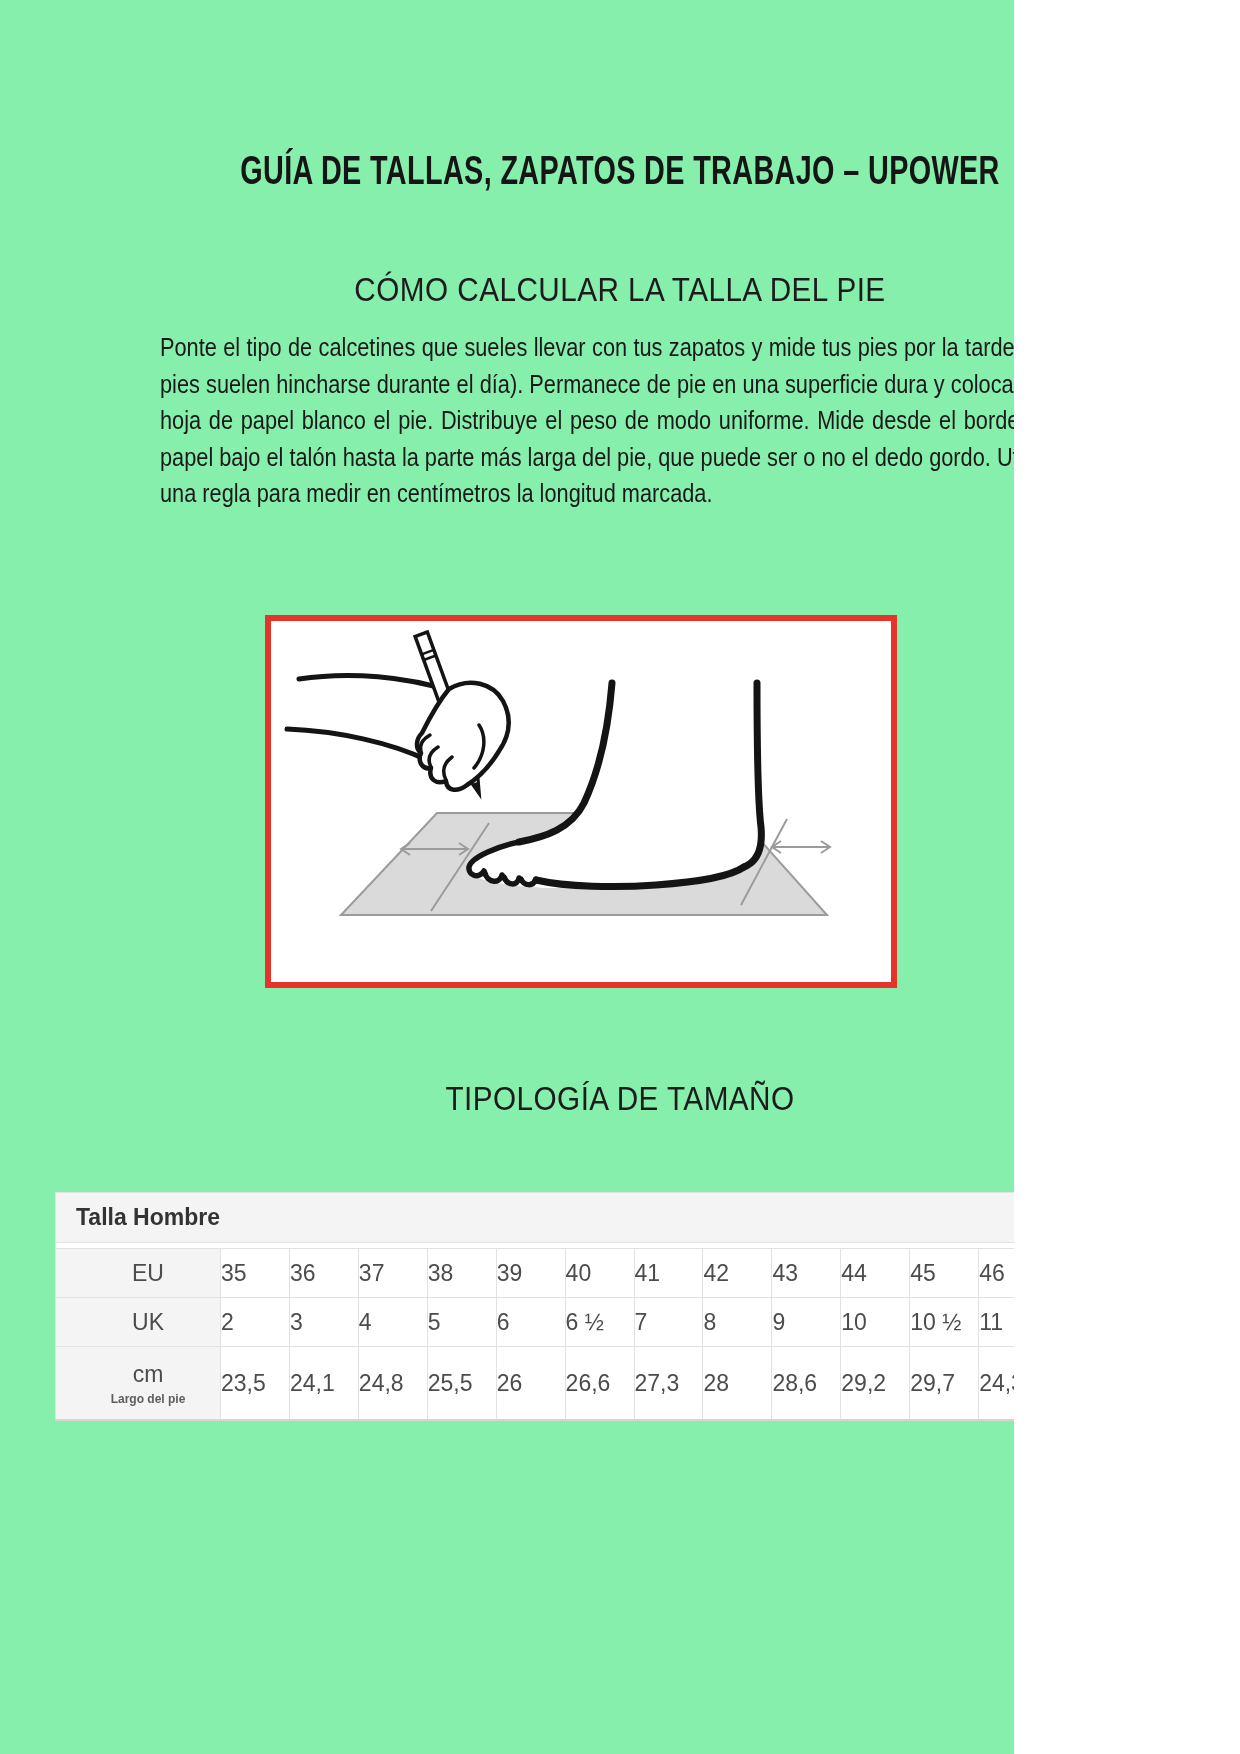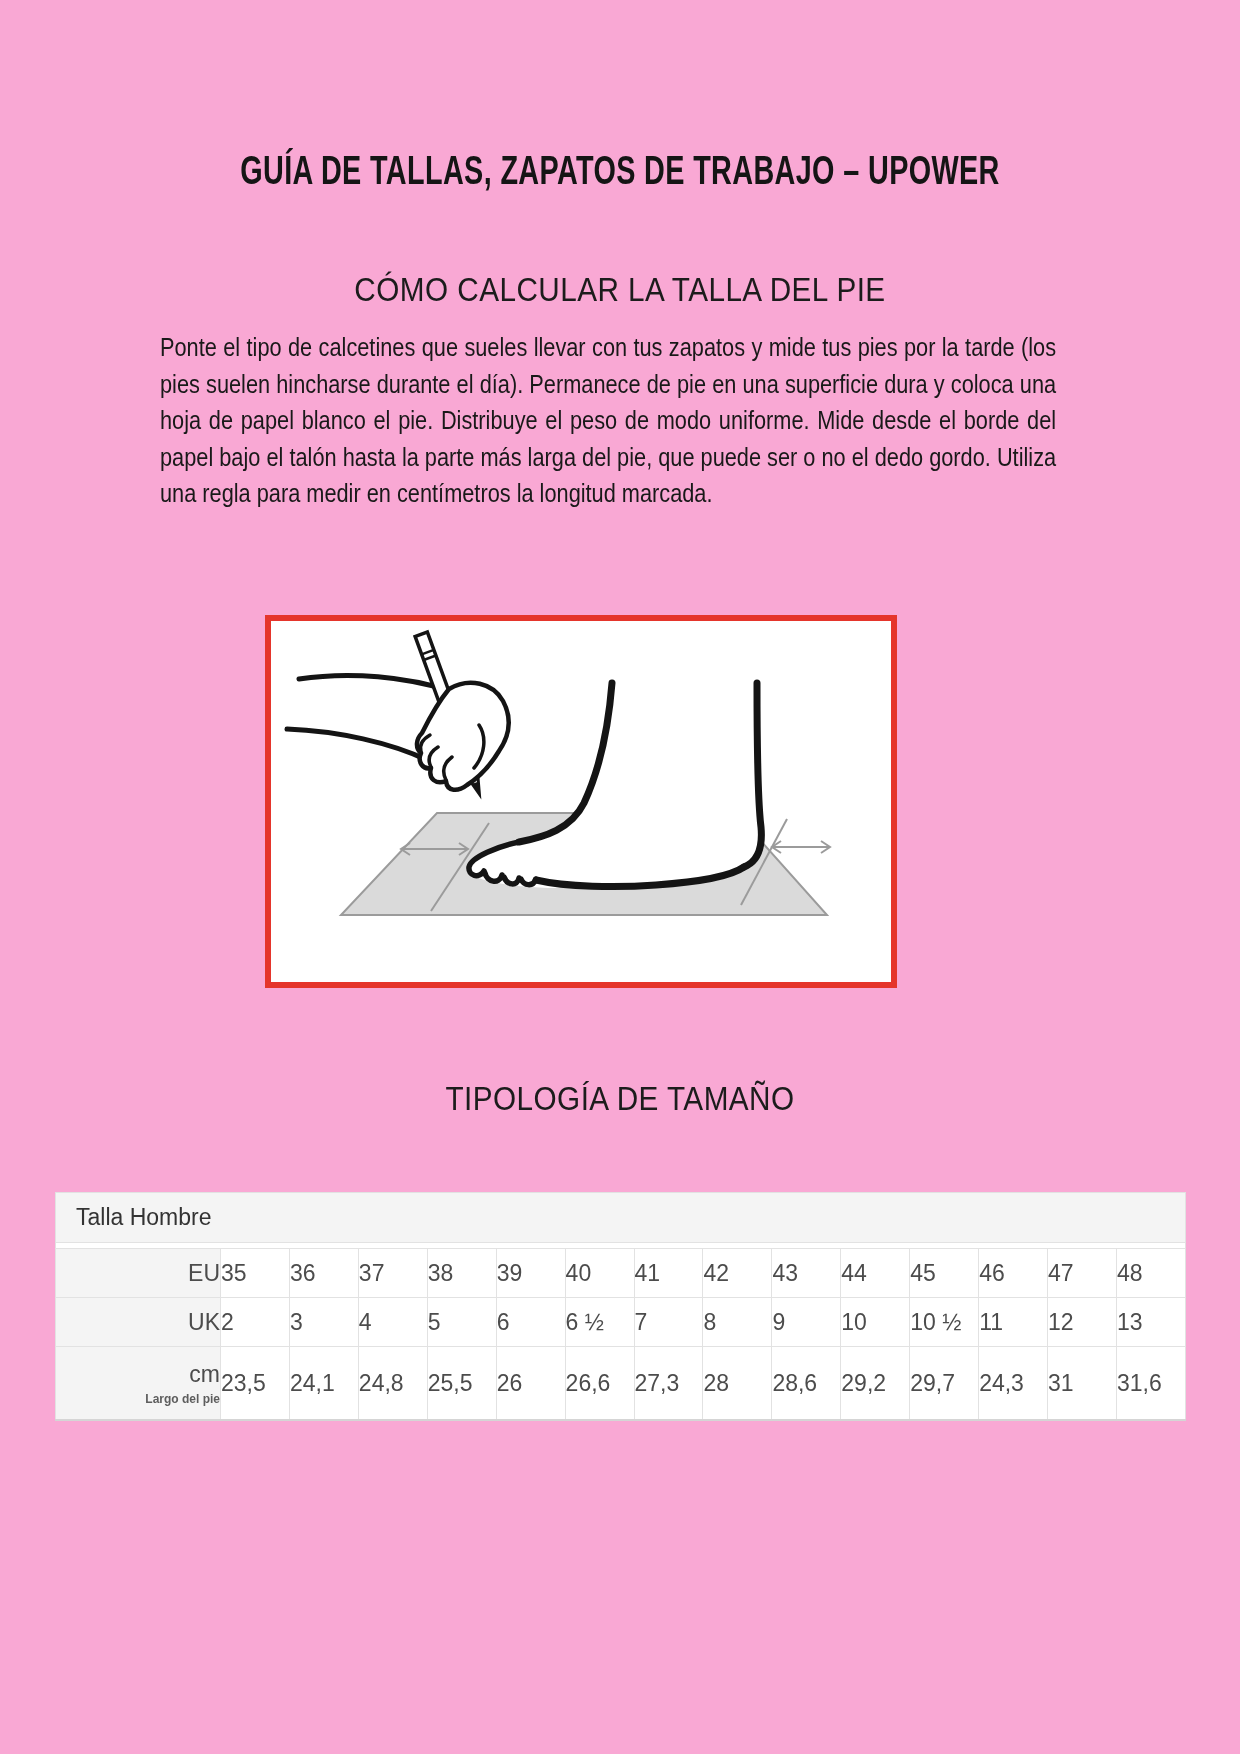--- a/index.html
+++ b/index.html
@@ -1,17 +1,17 @@
 <!DOCTYPE html>
 <html><head>
 <meta charset="utf-8">
 <style>
   html,body { margin:0; padding:0; background:#ffffff; }
   #page {
-    position:relative; width:1240px; height:1754px; background:#f9a8d4;
+    position:relative; width:1014px; height:1754px; background:#86efac;
     overflow:hidden; font-family:"Liberation Sans", sans-serif;
   }
   .doc-title {
     position:absolute; top:148px; left:0; width:1240px; text-align:center;
     font-size:40px; font-weight:bold; color:#151515; white-space:nowrap;
     transform:scaleX(0.72); transform-origin:50% 0; letter-spacing:0.5px;
   }
   .section-heading {
     position:absolute; left:0; width:1240px; text-align:center;
     font-size:33px; font-weight:400; color:#1c1c1c; white-space:nowrap;
@@ -30,30 +30,30 @@
   }
   .figure-frame svg { display:block; }
 
   .table-wrap { position:absolute; left:55px; top:1192px; width:1131px; }
   table.sizes {
     width:100%; border-collapse:collapse; table-layout:fixed;
     border:1px solid #e2e2e2; border-bottom:2px solid #d5d5d5;
   }
   table.sizes td { border:1px solid #e2e2e2; }
   tr.t-head td {
-    background:#f4f4f4; font-weight:normal; color:#333333; font-size:23px;
+    background:#f4f4f4; font-weight:bold; color:#333333; font-size:23px;
     text-align:left; padding:11px 0 11px 20px;
   }
   tr.t-gap td { border-top:1px solid #e2e2e2; border-bottom:1px solid #e2e2e2;
     border-left:none; border-right:none; height:5px; background:#ffffff; padding:0; }
   tr.t-row td {
     height:48px; font-size:23px; color:#4c4c4c; 
     background:#ffffff; padding:0;
   }
-  tr.t-row td.lbl { background:#f4f4f4; text-align:right; padding-left:20px; }
+  tr.t-row td.lbl { background:#f4f4f4; text-align:center; padding-left:20px; }
   tr.t-row-cm td { height:72px; }
   td.lbl .sub { font-size:12px; font-weight:bold; color:#5d5d5d; margin-top:4px; }
 </style>
 </head>
 <body>
 
 <div id="page">
 
   <div class="doc-title">GUÍA DE TALLAS, ZAPATOS DE TRABAJO – UPOWER</div>
 

